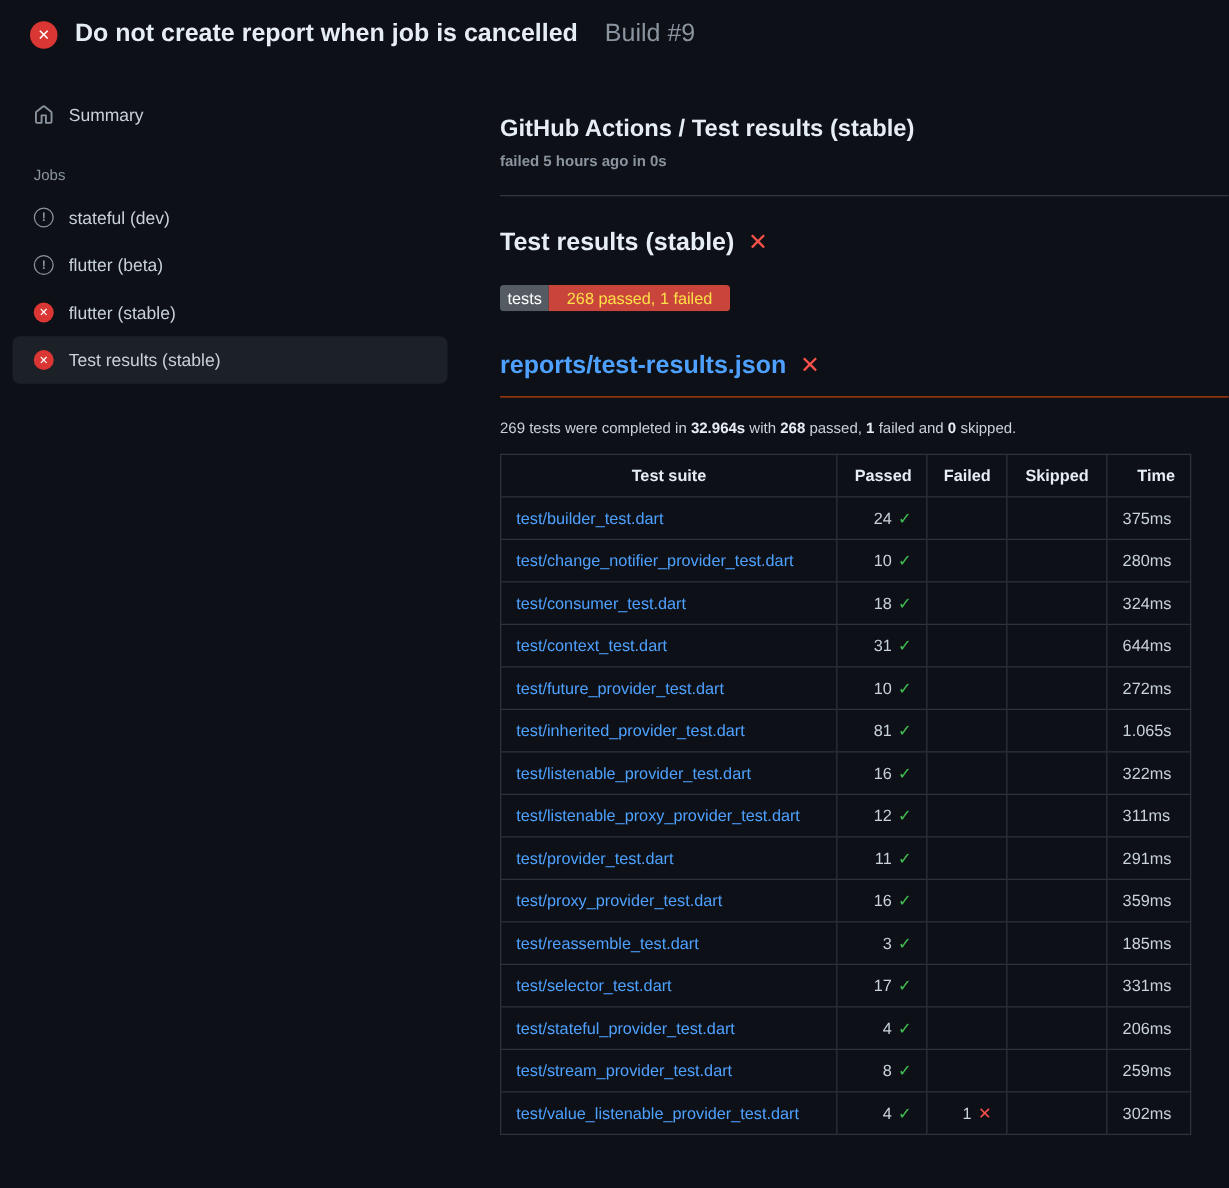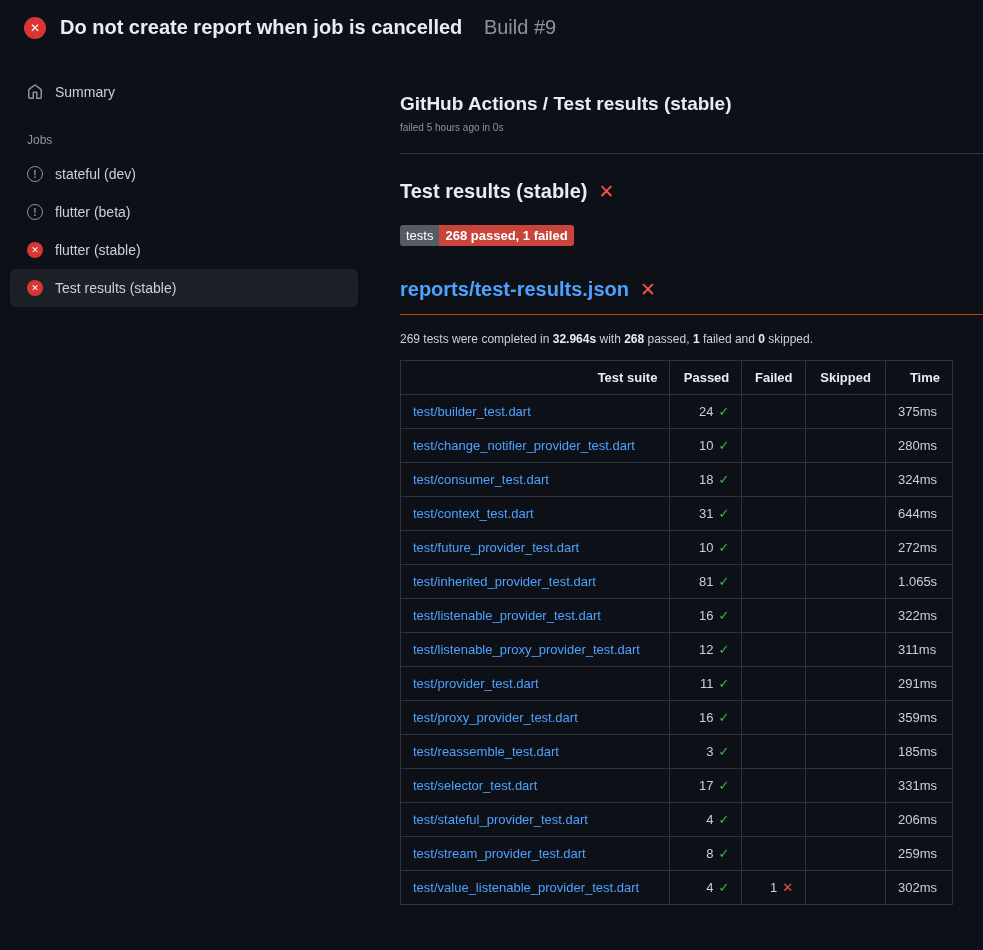--- a/index.html
+++ b/index.html
@@ -43,54 +43,54 @@
   .jobs-label { color: #8b949e; font-size: 12px; padding: 22px 0 8px 27px; }
   .alert-circle {
     display: inline-flex; align-items: center; justify-content: center;
     width: 16px; height: 16px; border-radius: 50%;
     border: 1px solid #8b949e; color: #8b949e;
     font-size: 10px; font-weight: 700; flex-shrink: 0;
   }
 
   
   .crumb { font-weight: 700; font-size: 19px; color: #e6edf3; }
-  .status-line { color: #8b949e; font-size: 10px; margin-top: 7px; }
+  .status-line { color: #8b949e; font-size: 12px; margin-top: 7px; font-weight: bold; }
   .divider { border: 0; border-top: 1px solid #30363d; margin: 20px 0 0 0; }
 
   .section-title {
     margin: 26px 0 0; font-size: 20px; font-weight: 700; color: #e6edf3;
     display: flex; align-items: center; gap: 11px;
   }
   .x-glyph { color: #f85149; font-weight: 700; font-size: 19px; line-height: 1; }
 
   
   .badge {
     display: inline-flex; margin-top: 22px; font-size: 13px;
     border-radius: 3px; overflow: hidden; line-height: 1;
   }
   .badge-label { background: #555b62; color: #fff; padding: 4px 6px; }
-  .badge-value { background: #c9453c; color: #ffffff; padding: 4px 6px; font-weight: bold; }
+  .badge-value { background: #c9453c; color: #fde047; padding: 4px 14px; }
 
   
   .report-title {
     margin: 32px 0 0; font-size: 20px; font-weight: 700;
     display: flex; align-items: center; gap: 11px;
     padding-bottom: 13px; border-bottom: 1px solid #c2410c;
   }
   .report-link { color: #4ea1ff; text-decoration: none; cursor: pointer; }
 
   .summary-line { margin: 17px 0 14px; font-size: 12px; color: #c9d1d9; }
   .summary-line strong { color: #e6edf3; }
 
   
   table.results { border-collapse: collapse; width: 553px; font-size: 13px; }
   .results th, .results td {
     border: 1px solid #2d333b; padding: 8px 12px; line-height: 17px;
   }
-  .results th { color: #e6edf3; font-weight: 700; text-align: right; }
+  .results th { color: #e6edf3; font-weight: 700; text-align: center; }
   th.col-passed, th.col-time { text-align: right; }
   th.col-failed, th.col-skipped { text-align: center; }
   .results col.c-suite { width: 270px; }
   .results col.c-passed { width: 72px; }
   .results col.c-failed { width: 64px; }
   .results col.c-skipped { width: 80px; }
   .results col.c-time { width: 67px; }
   td.cell-suite a { color: #4ea1ff; text-decoration: none; cursor: pointer; }
   td.cell-num { text-align: right; white-space: nowrap; }
   td.cell-time { text-align: left; color: #c9d1d9; }

